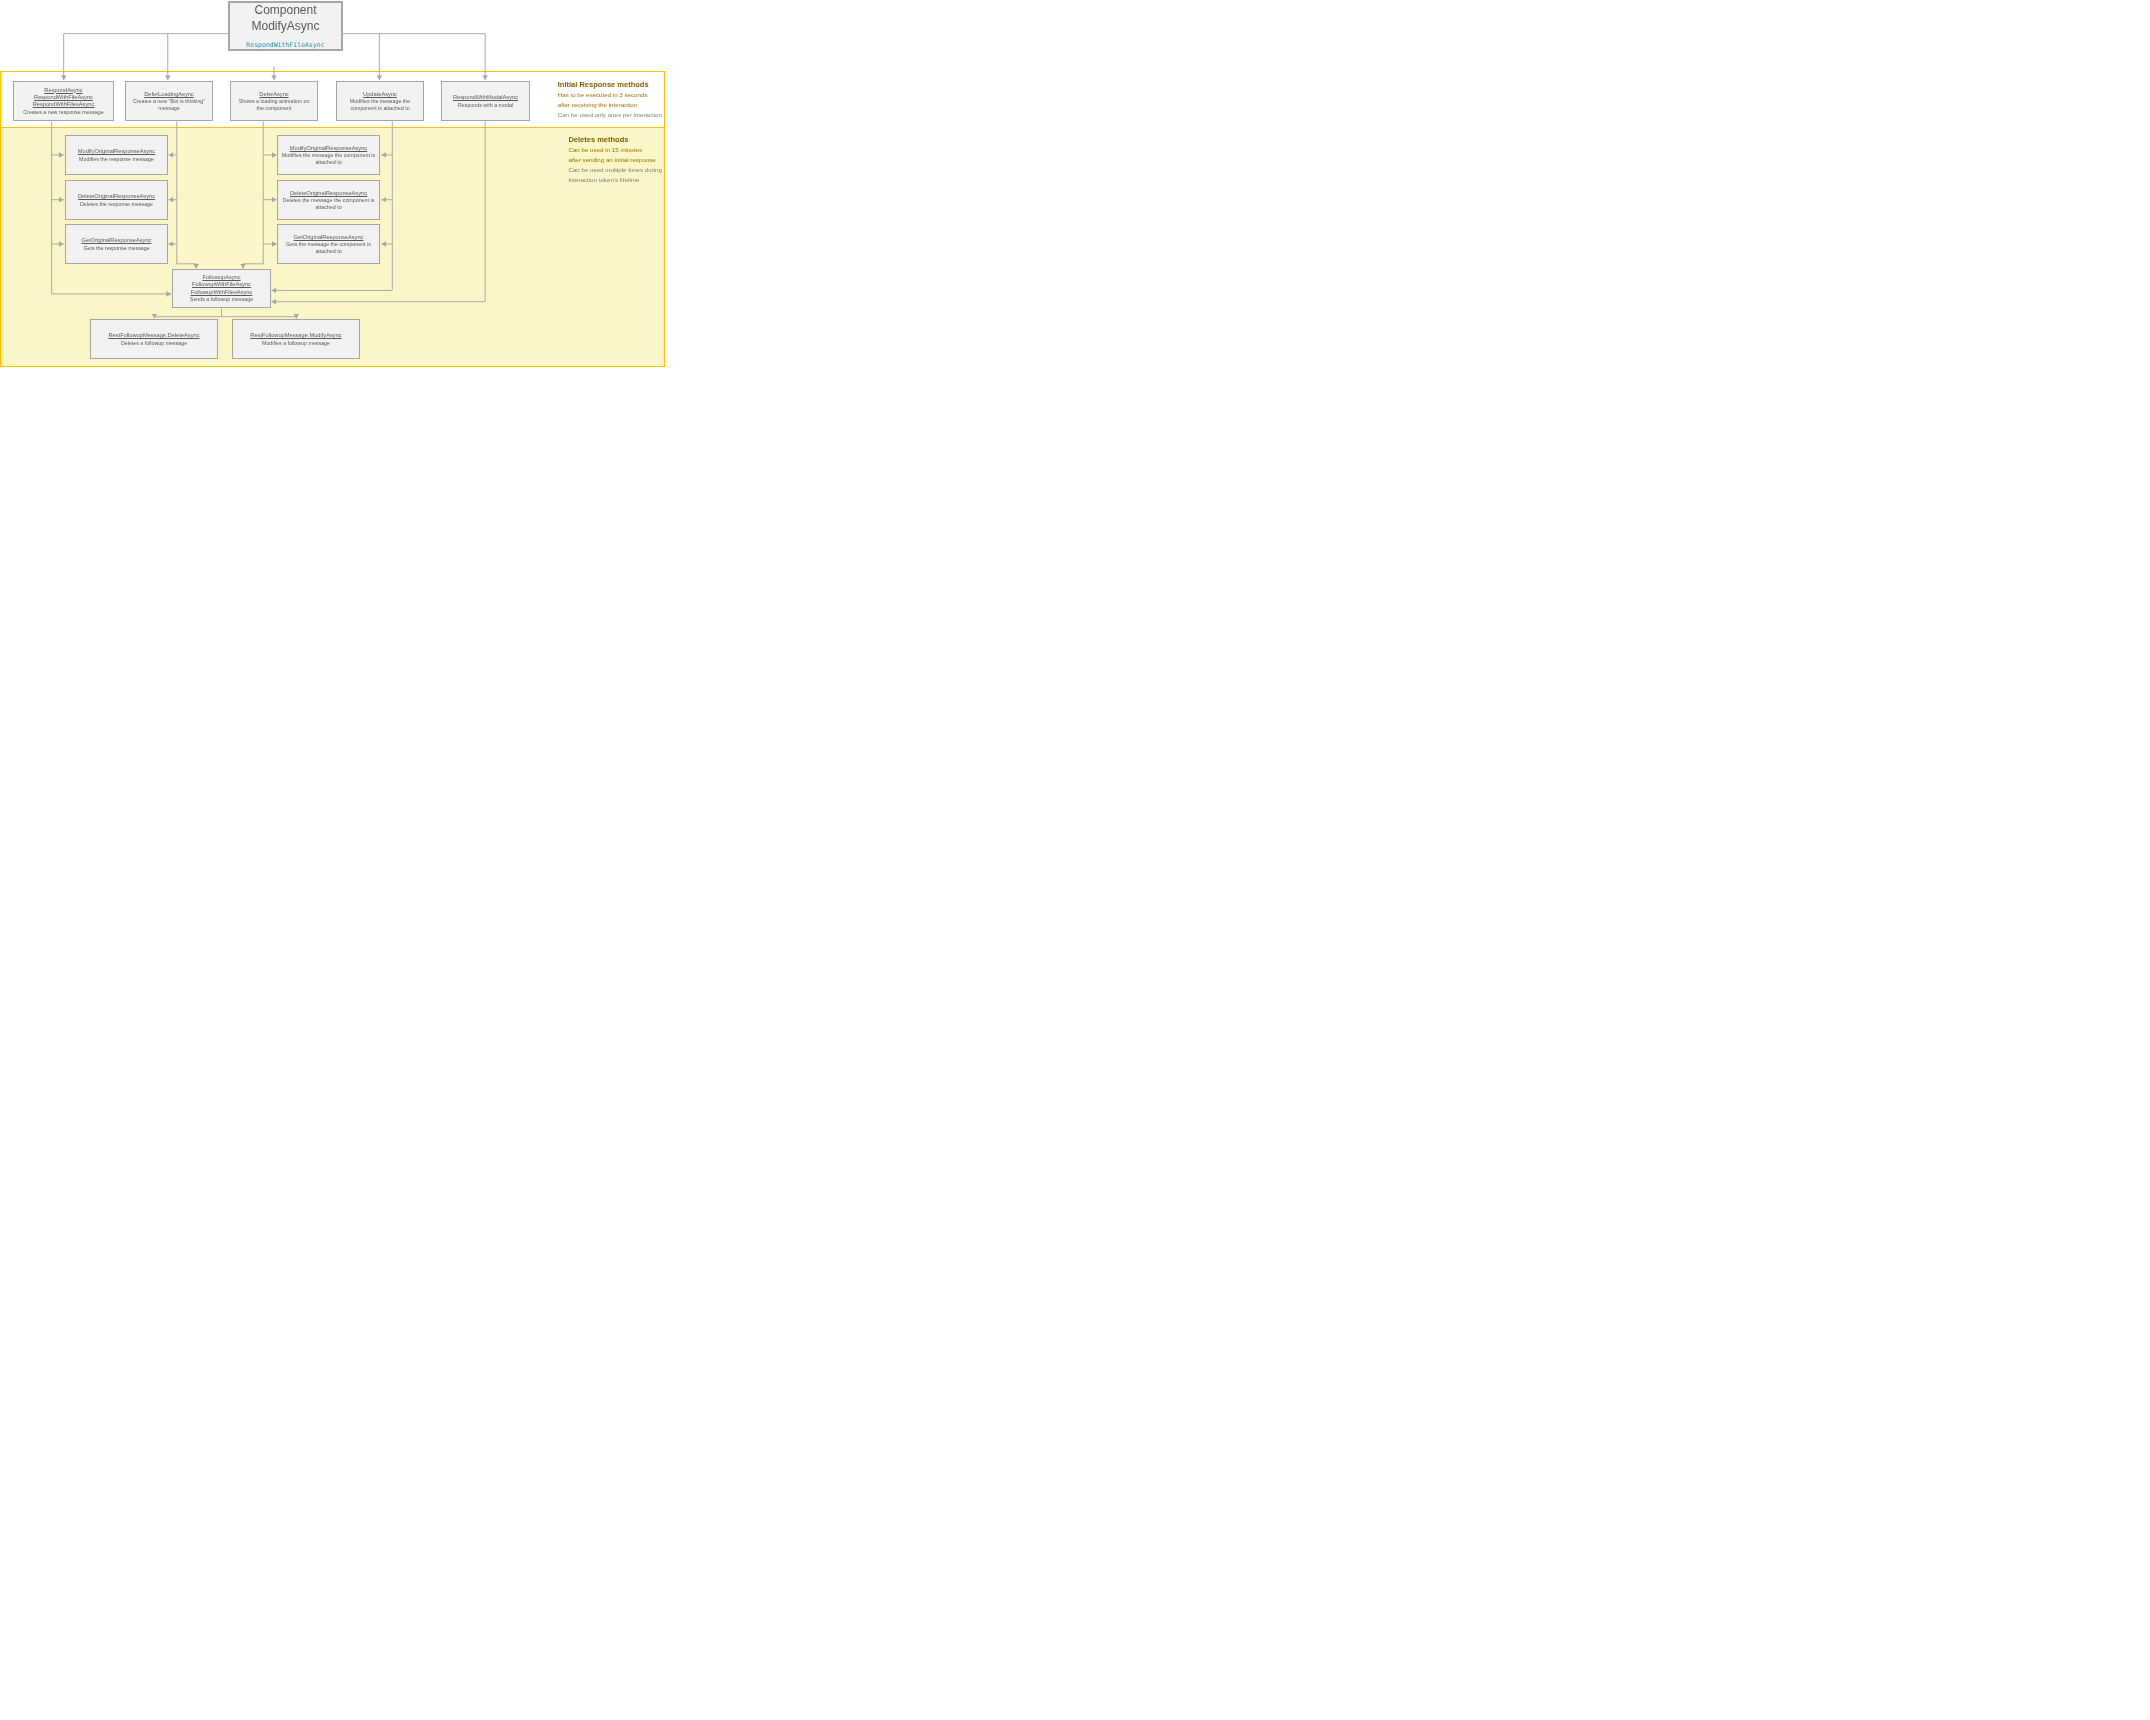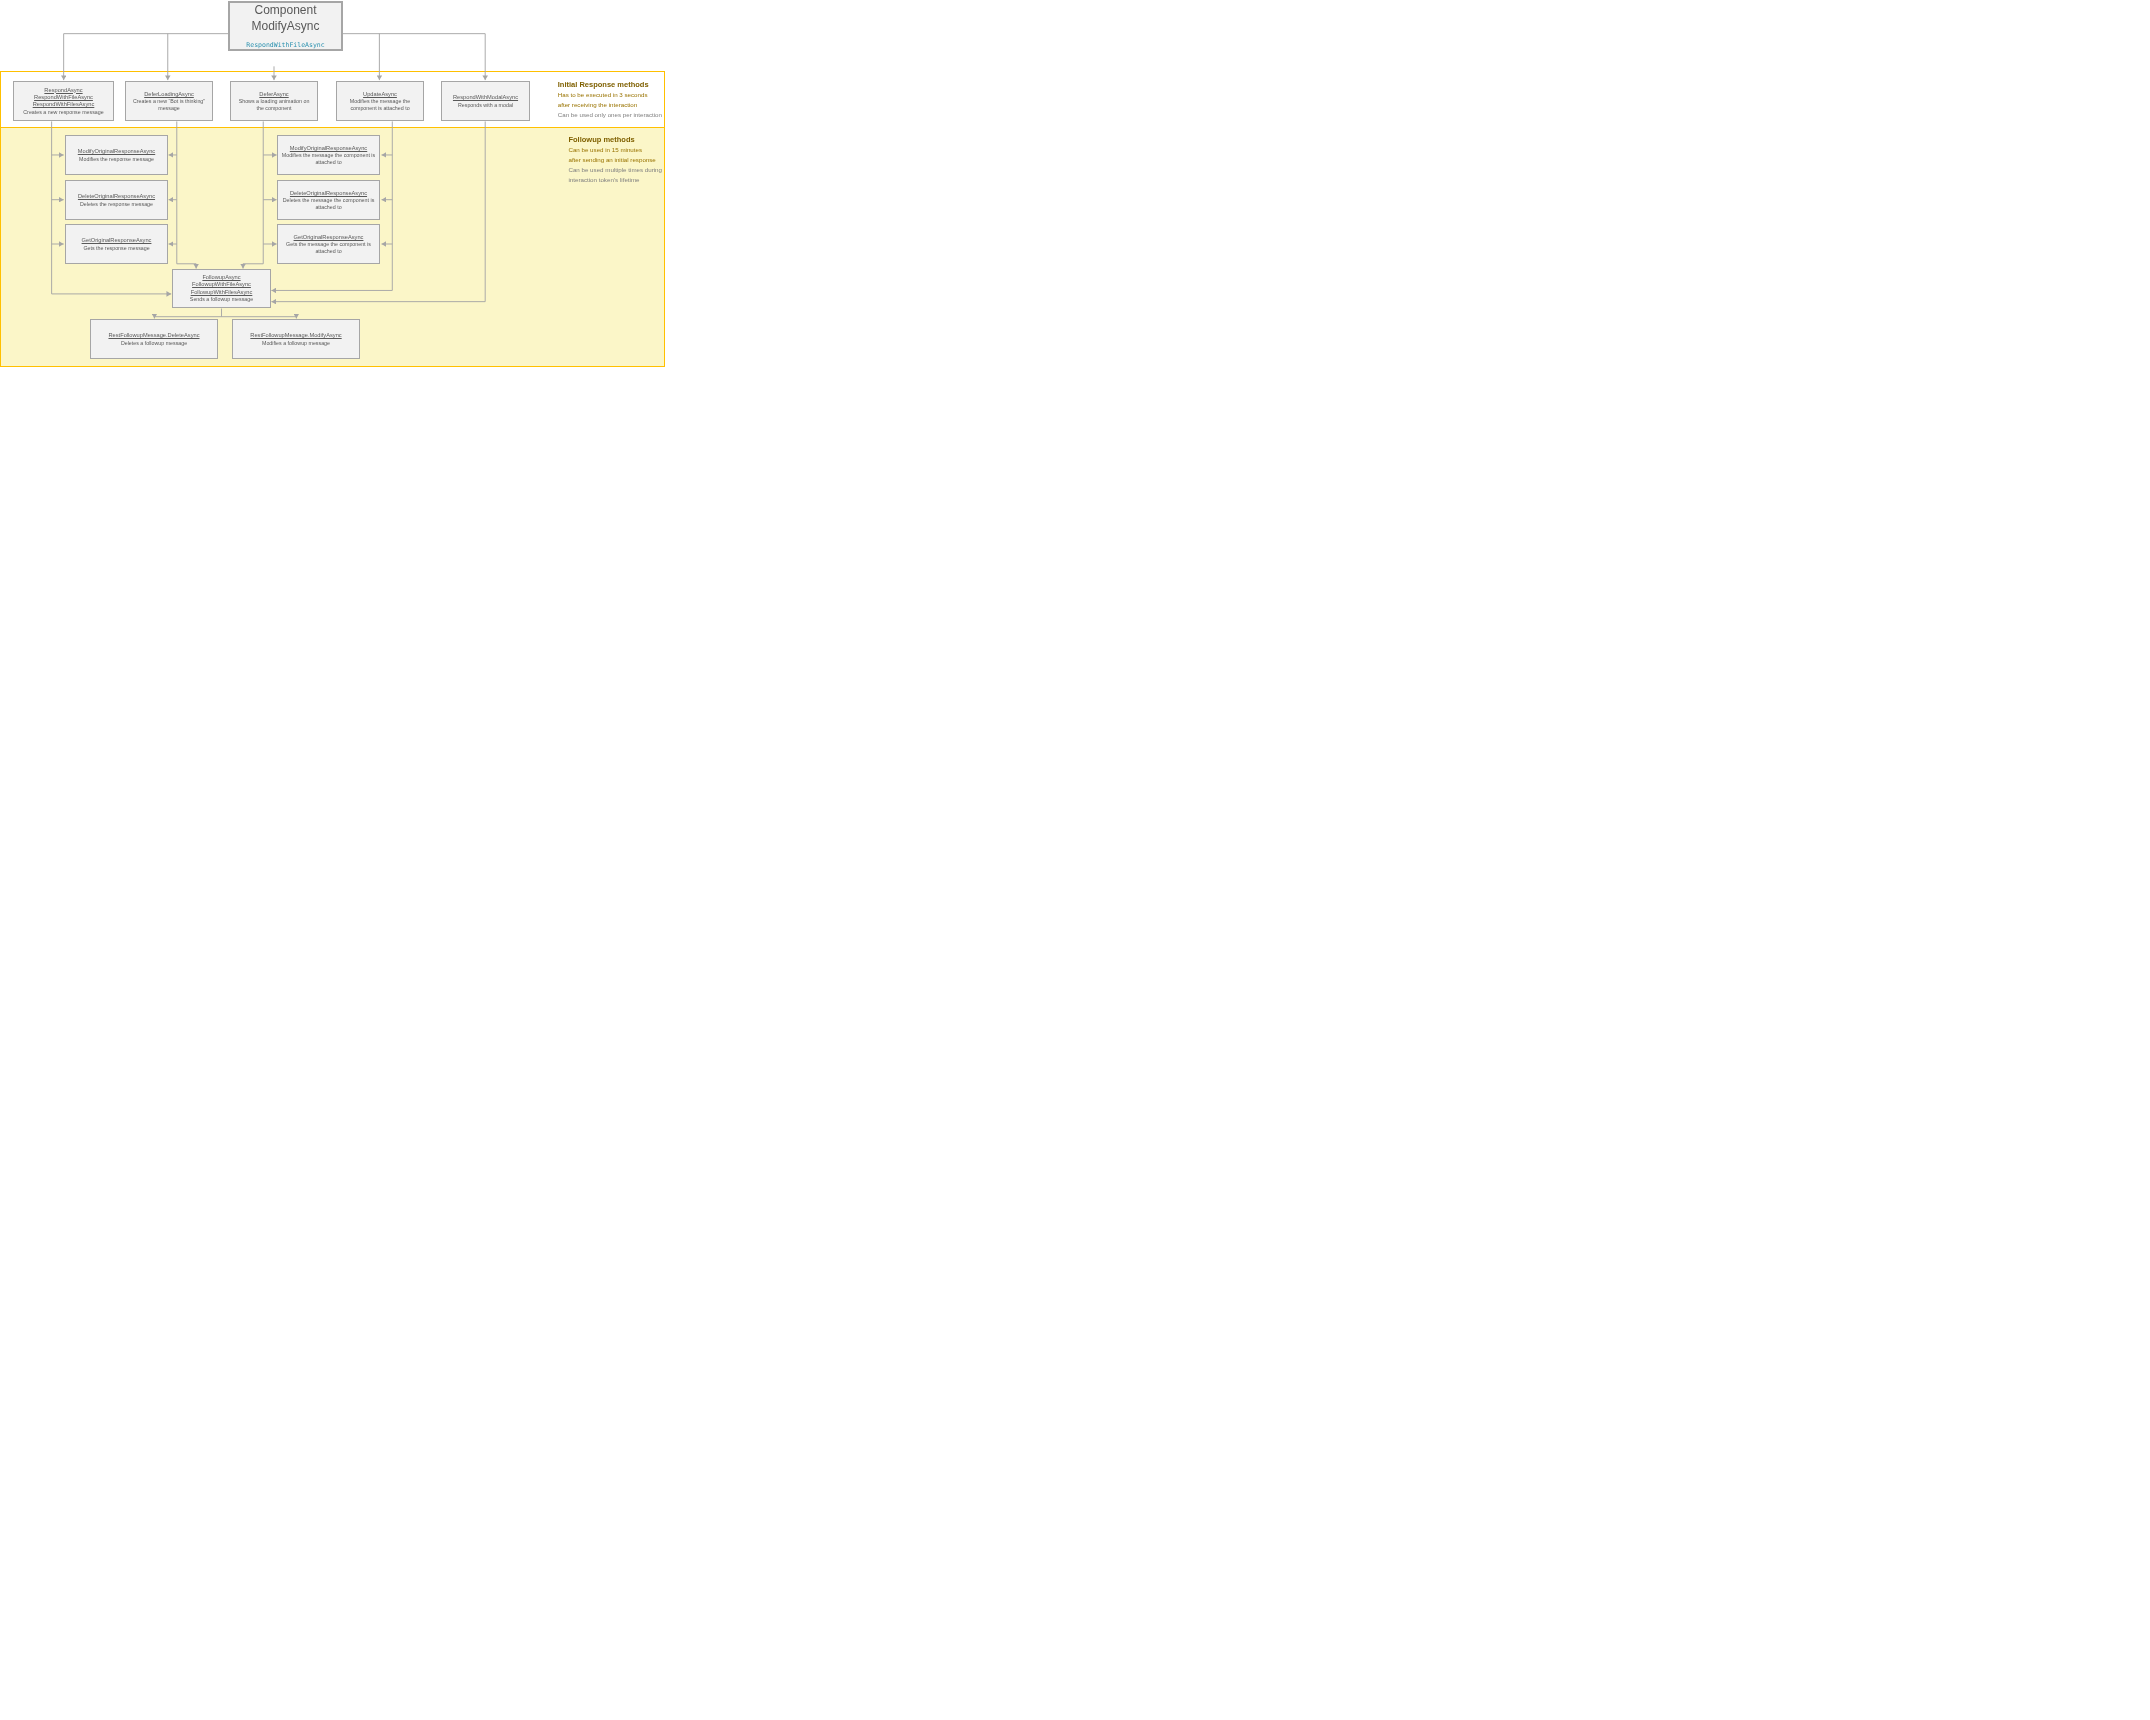--- a/index.html
+++ b/index.html
@@ -53,21 +53,21 @@
   <div id="band-initial" class="band"></div>
   <div id="band-followup" class="band"></div>
 
   <div id="legend-initial" class="legend">
     <span class="h">Initial Response methods</span>
     <span class="gold">Has to be executed in 3 seconds</span>
     <span class="gold">after receiving the interaction</span>
     <span class="gray">Can be used only ones per interaction</span>
   </div>
   <div id="legend-followup" class="legend">
-    <span class="h">Followup methods</span>
+    <span class="h">Deletes methods</span>
     <span class="gold">Can be used in 15 minutes</span>
     <span class="gold">after sending an initial response</span>
     <span class="gray">Can be used multiple times during</span>
     <span class="gray">interaction token’s lifetime</span>
   </div>
 
   <svg id="wires" width="665" height="368" viewBox="0 0 1546 855">
     <defs>
       <marker id="arr" markerUnits="userSpaceOnUse" markerWidth="12" markerHeight="13" refX="11" refY="6.5" orient="auto">
         <path d="M0,0 L11,6.5 L0,13 Z" fill="#A6A6A6"></path>

